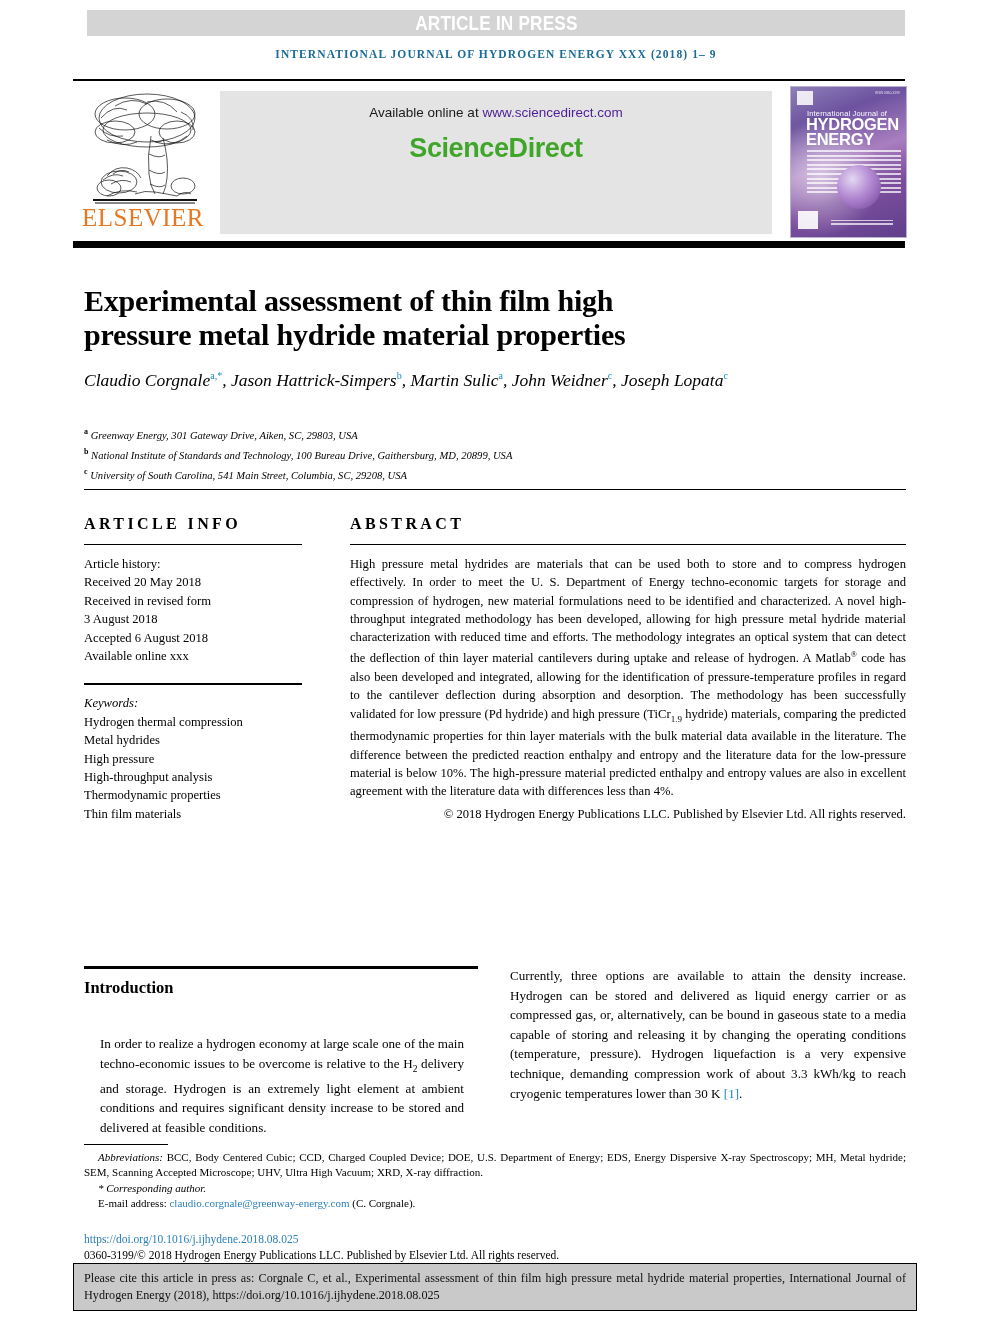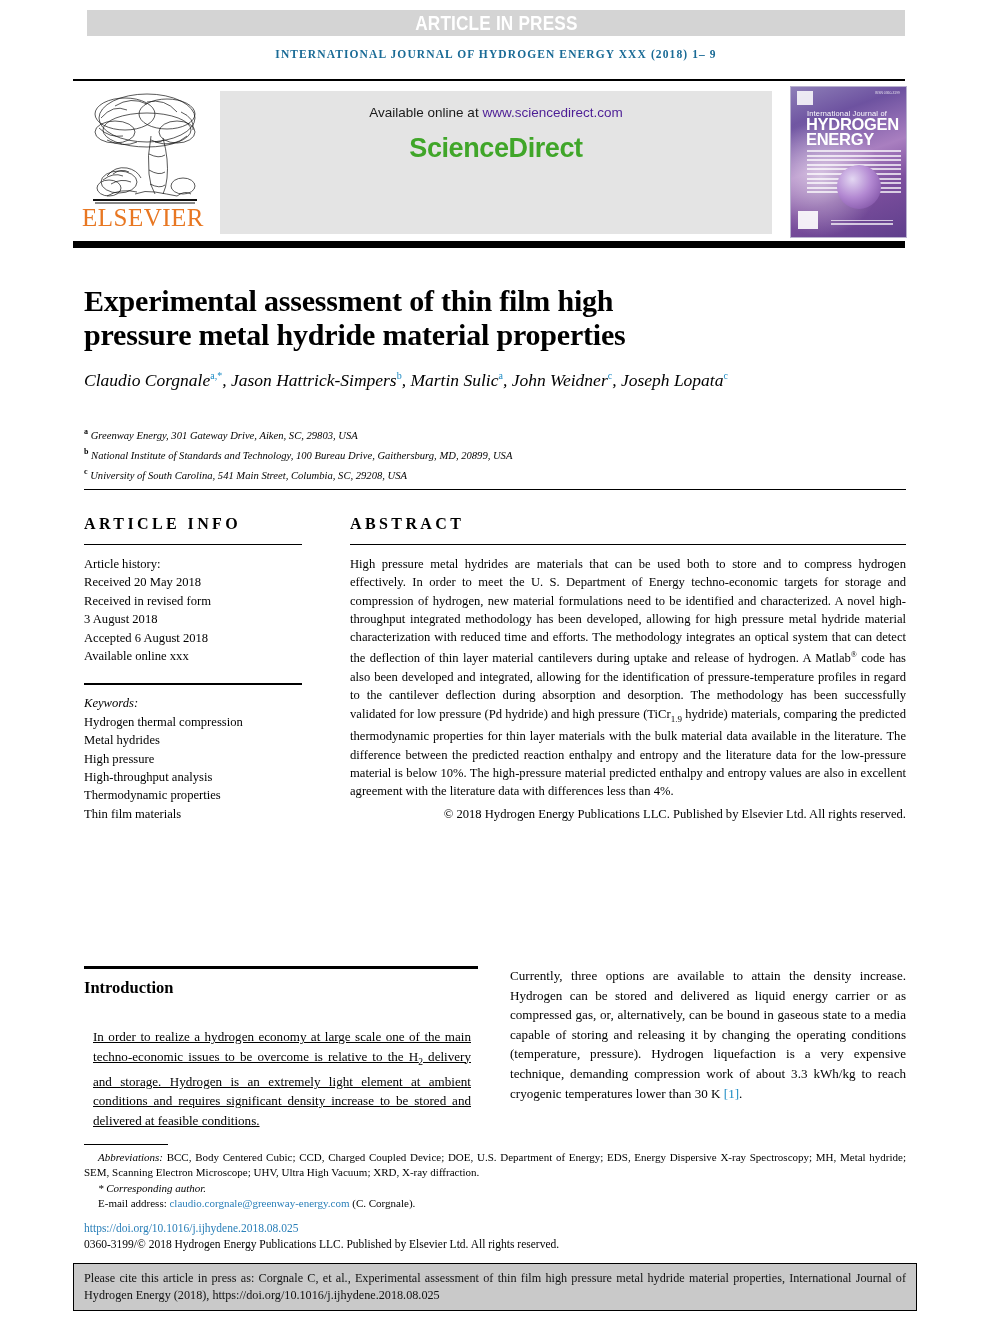--- a/index.html
+++ b/index.html
@@ -391,21 +391,21 @@
     width: 822px;
     font-family: "Liberation Serif", serif;
     font-size: 11px;
     line-height: 15.4px;
     text-align: justify;
   }
   .footnotes .fn-ital { font-style: italic; }
   .fn-indent { text-indent: 14px; }
   .fn-link { color: #2a7fb8; }
   .fn-doi {
-    margin-top: 9px;
+    margin-top: 20px;
     color: #2a7fb8;
     font-size: 11.5px;
   }
   .fn-issn {
     margin-top: 1px;
     font-size: 11.5px;
     color: #000;
   }
 
   
@@ -569,30 +569,30 @@
     <div class="sechead">ABSTRACT</div>
     <div class="thin-rule"></div>
     <div class="abs-body"><span>High pressure metal hydrides are materials that can be used both to store and to compress hydrogen effectively. In order to meet the U. S. Department of Energy techno-economic targets for storage and compression of hydrogen, new material formulations need to be identified and characterized. A novel high-throughput integrated methodology has been developed, allowing for high pressure metal hydride material characterization with reduced time and efforts. The methodology integrates an optical system that can detect the deflection of thin layer material cantilevers during uptake and release of hydrogen. A Matlab</span><sup>®</sup><span> code has also been developed and integrated, allowing for the identification of pressure-temperature profiles in regard to the cantilever deflection during absorption and desorption. The methodology has been successfully validated for low pressure (Pd hydride) and high pressure (TiCr</span><sub>1.9</sub><span> hydride) materials, comparing the predicted thermodynamic properties for thin layer materials with the bulk material data available in the literature. The difference between the predicted reaction enthalpy and entropy and the literature data for the low-pressure material is below 10%. The high-pressure material predicted enthalpy and entropy values are also in excellent agreement with the literature data with differences less than 4%.</span></div>
     <div class="abs-copy">© 2018 Hydrogen Energy Publications LLC. Published by Elsevier Ltd. All rights reserved.</div>
   </div>
 
   <div class="intro-rule"></div>
   <div class="intro-head">Introduction</div>
 
   <div class="col-left">
-    <p style="margin:9px;text-decoration:underline;"><span>In order to realize a hydrogen economy at large scale one of the main techno-economic issues to be overcome is relative to the H</span><sub>2</sub><span> delivery and storage. Hydrogen is an extremely light element at ambient conditions and requires significant density increase to be stored and delivered at feasible conditions.</span></p>
+    <p style="margin:16px;"><span>In order to realize a hydrogen economy at large scale one of the main techno-economic issues to be overcome is relative to the H</span><sub>2</sub><span> delivery and storage. Hydrogen is an extremely light element at ambient conditions and requires significant density increase to be stored and delivered at feasible conditions.</span></p>
   </div>
 
   <div class="col-right">
     <p style="margin:0;"><span>Currently, three options are available to attain the density increase. Hydrogen can be stored and delivered as liquid energy carrier or as compressed gas, or, alternatively, can be bound in gaseous state to a media capable of storing and releasing it by changing the operating conditions (temperature, pressure). Hydrogen liquefaction is a very expensive technique, demanding compression work of about 3.3 kWh/kg to reach cryogenic temperatures lower than 30 K </span><span class="ref-link">[1]</span><span>.</span></p>
   </div>
 
   <div class="fn-rule"></div>
   <div class="footnotes">
-    <div class="fn-indent"><span class="fn-ital">Abbreviations:</span><span> BCC, Body Centered Cubic; CCD, Charged Coupled Device; DOE, U.S. Department of Energy; EDS, Energy Dispersive X-ray Spectroscopy; MH, Metal hydride; SEM, Scanning Electron Microscope; UHV, Ultra High Vacuum; XRD, X-ray diffraction.</span></div>
+    <div class="fn-indent"><span class="fn-ital">Abbreviations:</span><span> BCC, Body Centered Cubic; CCD, Charged Coupled Device; DOE, U.S. Department of Energy; EDS, Energy Dispersive X-ray Spectroscopy; MH, Metal hydride; SEM, Scanning Accepted Microscope; UHV, Ultra High Vacuum; XRD, X-ray diffraction.</span></div>
     <div class="fn-indent fn-ital">* Corresponding author.</div>
     <div class="fn-indent"><span>E-mail address: </span><span class="fn-link">claudio.corgnale@greenway-energy.com</span><span> (C. Corgnale).</span></div>
     <div class="fn-doi">https://doi.org/10.1016/j.ijhydene.2018.08.025</div>
     <div class="fn-issn">0360-3199/© 2018 Hydrogen Energy Publications LLC. Published by Elsevier Ltd. All rights reserved.</div>
   </div>
 
   <div class="cite-box">
     <div class="cite-text">Please cite this article in press as: Corgnale C, et al., Experimental assessment of thin film high pressure metal hydride material properties, International Journal of Hydrogen Energy (2018), https://doi.org/10.1016/j.ijhydene.2018.08.025</div>
   </div>
 

